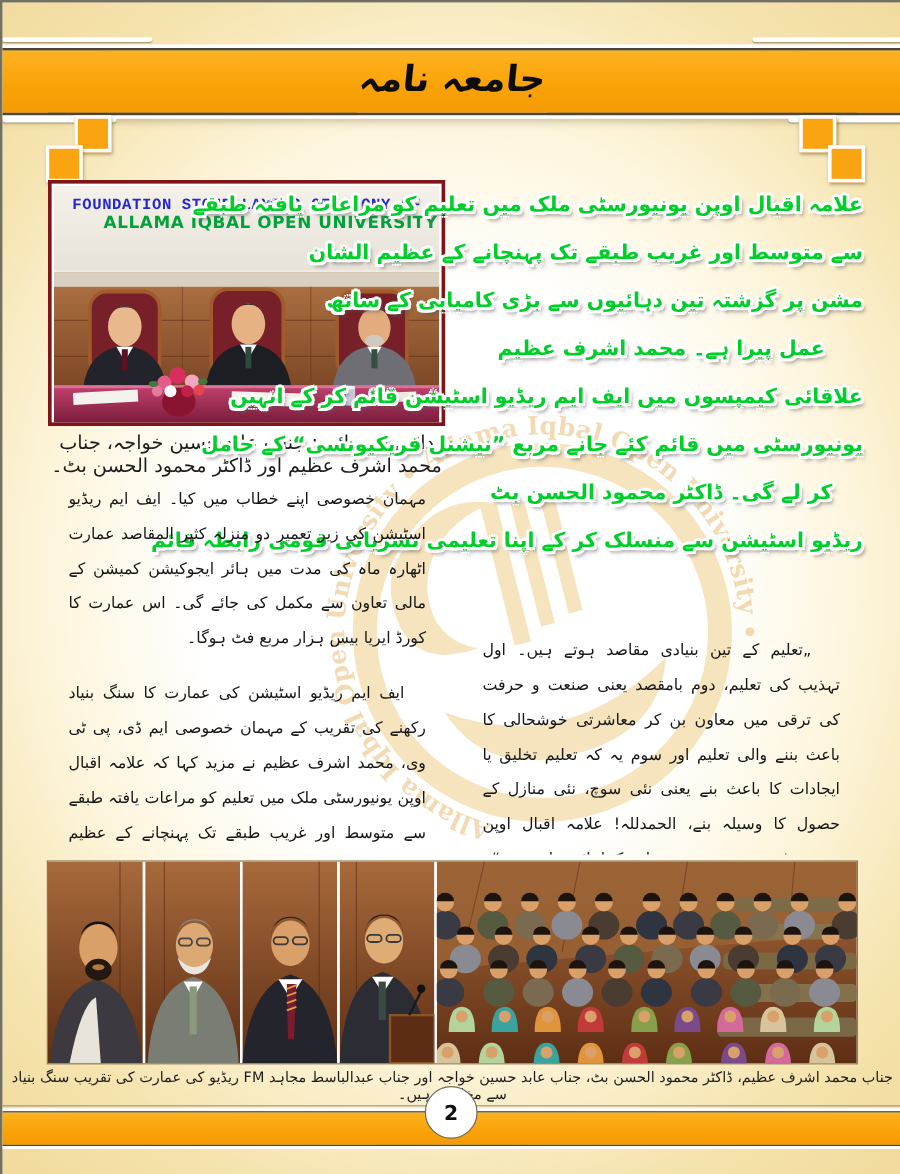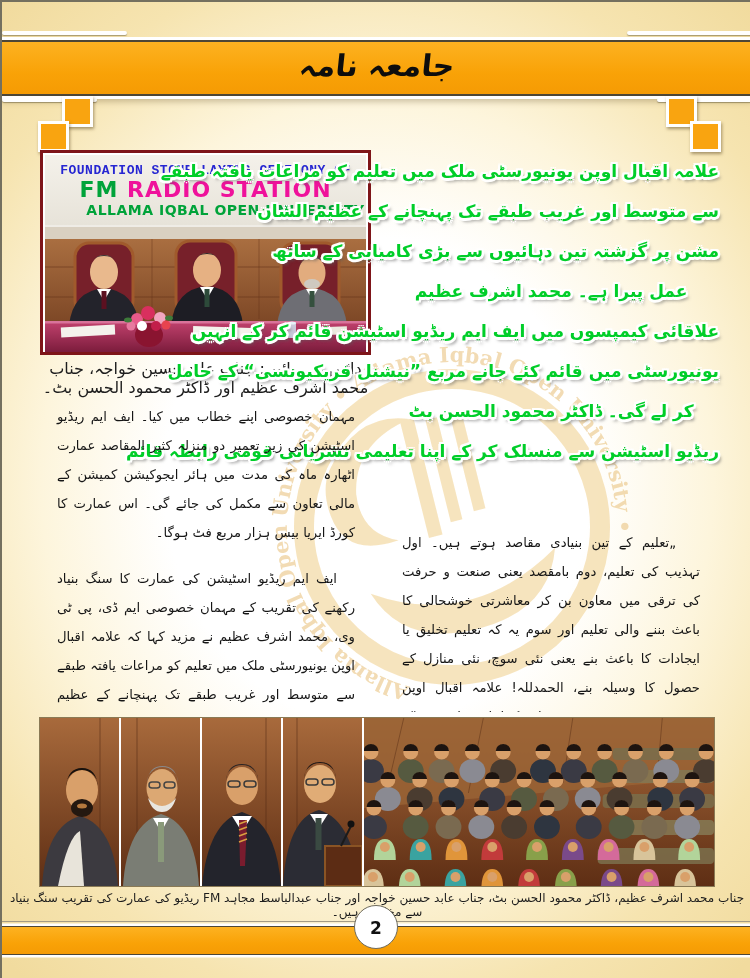--- a/index.html
+++ b/index.html
@@ -98,21 +98,20 @@
         </defs>
       <text font-size="21" font-weight="bold" fill="#eccb90" font-family="DejaVu Serif, serif">
         <textPath href="#wmring" startOffset="8%">Allama Iqbal Open University • Allama Iqbal Open University •</textPath>
       </text>
     </g>
   </svg>
 
   <div class="tphoto">
     <div class="tbanner">
       <div class="tb1" style="color:#2626d2;font-family:Liberation Mono, monospace;">FOUNDATION STONE LAYING CEREMONY OF</div>
-      <div class="tb2"><span style="color:#00a33a;">FM</span><span style="color:#ef129b;"> RADIO STATION</span></div>
       <div class="tb3" style="color:#00a33a;">ALLAMA IQBAL OPEN UNIVERSITY</div>
     </div>
     <svg class="tscene" width="321" height="125" viewBox="0 0 321 125" preserveAspectRatio="none">
       <defs>
         <linearGradient id="wood1" x1="0" y1="0" x2="0" y2="1">
           <stop offset="0" stop-color="#b07444"></stop>
             <stop offset="1" stop-color="#6e3a1d"></stop>
         </linearGradient>
         <linearGradient id="tbl" x1="0" y1="0" x2="0" y2="1">
           <stop offset="0" stop-color="#c2426e"></stop>

